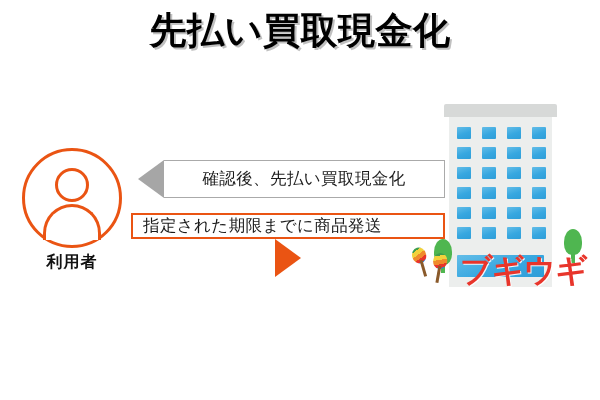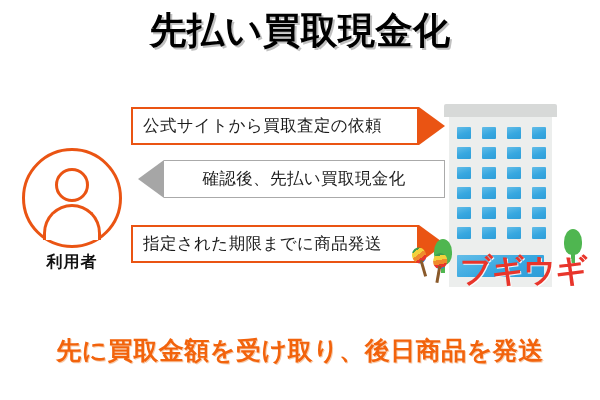--- a/index.html
+++ b/index.html
@@ -144,21 +144,21 @@
   .arrow.left .head {
     width: 0;
     height: 0;
     border-top: 19px solid transparent;
     border-bottom: 19px solid transparent;
     border-right: 26px solid #a6a6a6;
   }
 
   #arrow-1 { top: 107px; }
   #arrow-2 { top: 160px; }
-  #arrow-3 { top: 225px; }
+  #arrow-3 { top: 213px; flex-direction: column; }
 
   
   #building {
     position: absolute;
     left: 444px;
     top: 104px;
     width: 113px;
     height: 183px;
   }
   #roof {
@@ -302,24 +302,20 @@
   <div id="title">先払い買取現金化</div>
 
   <div id="user-block">
     <div id="user-circle">
       <div id="user-head"></div>
       <div id="user-body"></div>
     </div>
     <div id="user-label">利用者</div>
   </div>
 
-  <div class="arrow right" id="arrow-1">
-    <div class="label">公式サイトから買取査定の依頼</div>
-    <div class="head"></div>
-  </div>
 
   <div class="arrow left" id="arrow-2">
     <div class="label">確認後、先払い買取現金化</div>
     <div class="head"></div>
   </div>
 
   <div class="arrow right" id="arrow-3">
     <div class="label">指定された期限までに商品発送</div>
     <div class="head"></div>
   </div>
@@ -369,15 +365,14 @@
       <div class="ball"></div>
       <div class="stick"></div>
     </div>
     <div class="maraca" id="maraca-2">
       <div class="ball"></div>
       <div class="stick"></div>
     </div>
     <div id="wm-text">ブギウギ</div>
   </div>
 
-  <div id="caption">先に買取金額を受け取り、後日商品を発送</div>
 
 </div>
 
 </body></html>

